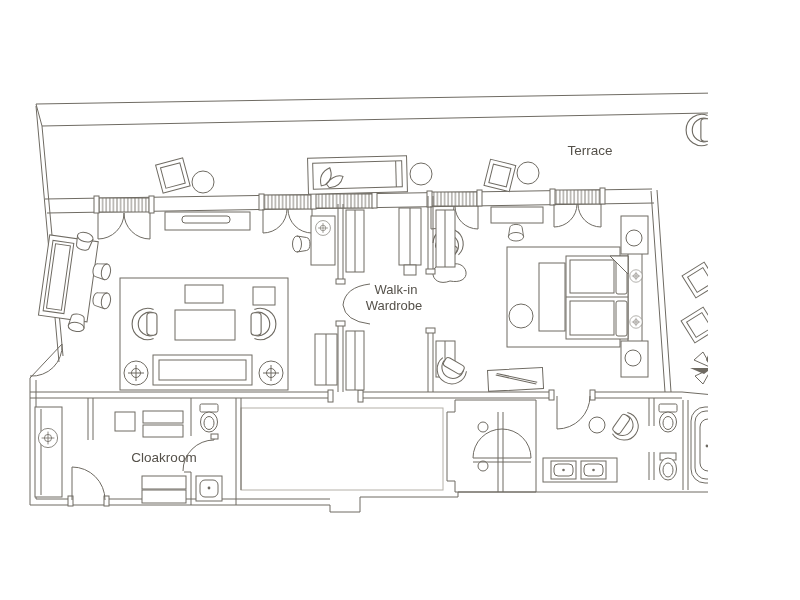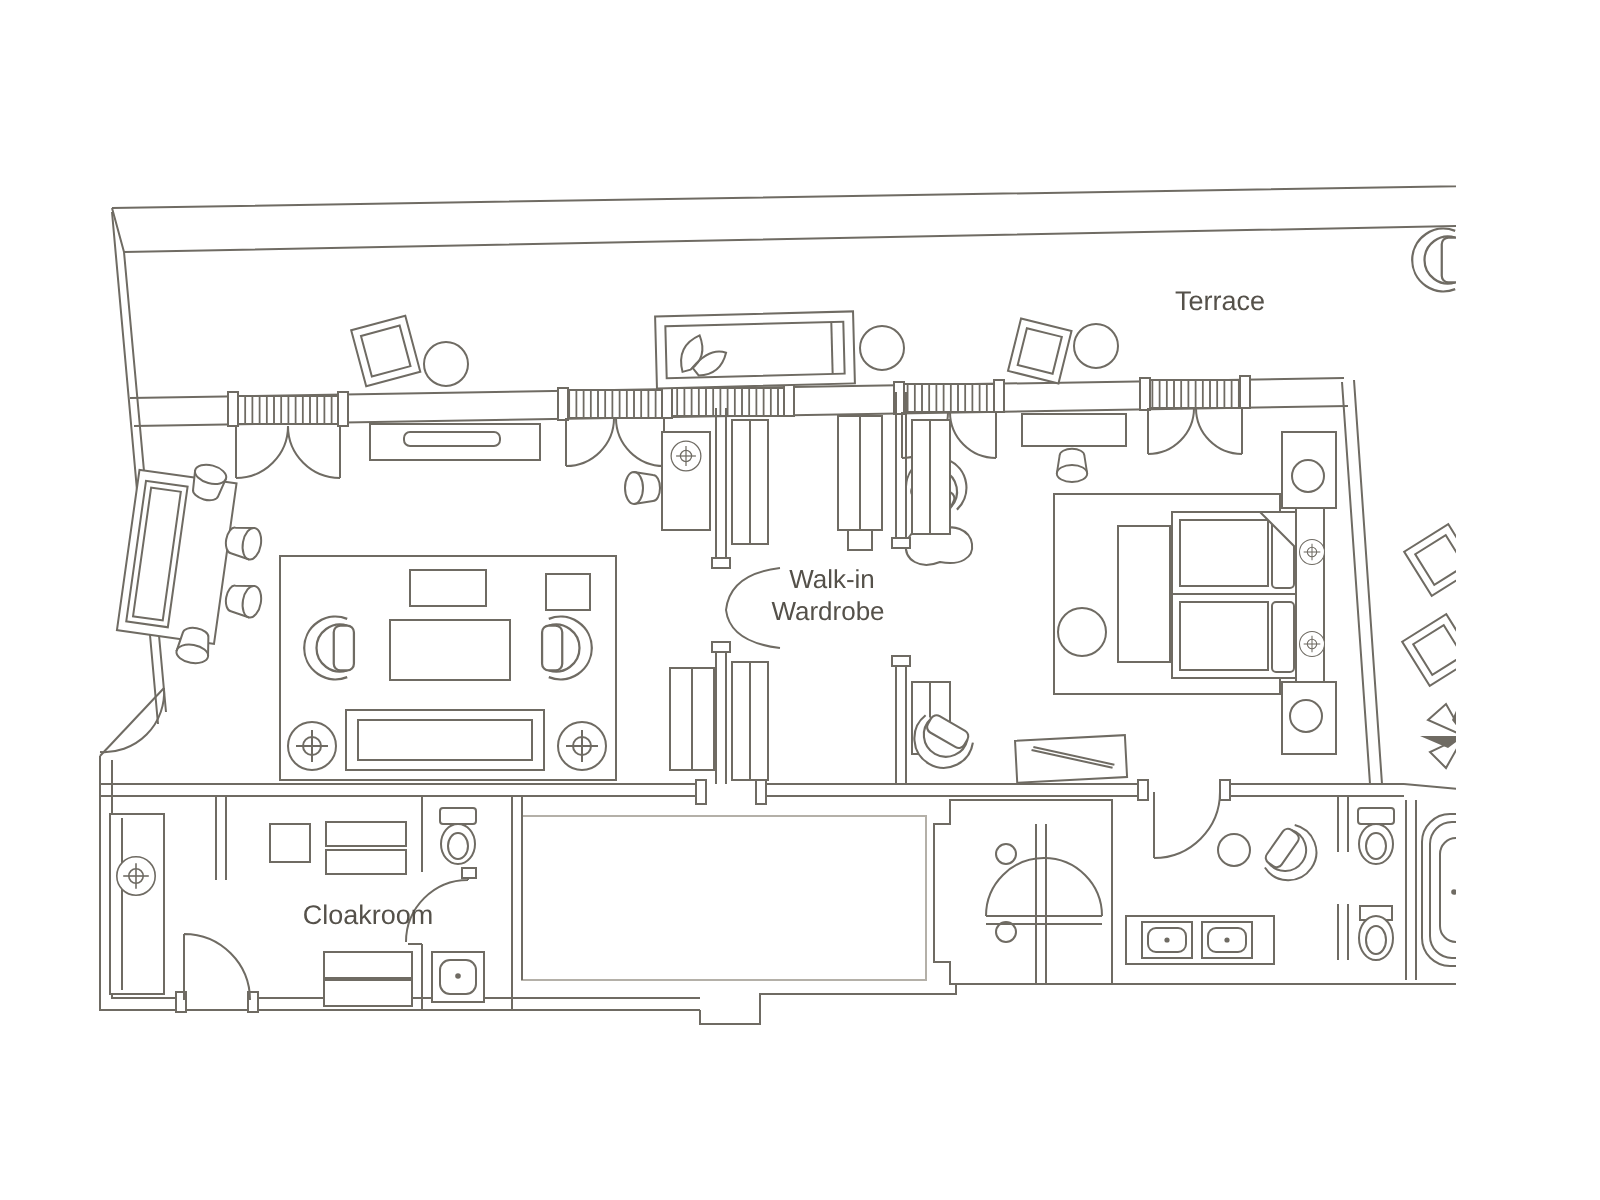--- a/index.html
+++ b/index.html
@@ -2,21 +2,21 @@
 <html style="--line: #6f6b63; --light: #b4b0a8; --txt: #55514a; --bg: #ffffff;"><head>
 <meta charset="utf-8">
 <style>
   :root{
     --line:#6f6b63;
     --light:#b4b0a8;
     --txt:#55514a;
     --bg:#ffffff;
   }
   html,body{margin:0;padding:0;background:var(--bg);}
-  .stage{width:708px;height:600px;position:relative;background:var(--bg);overflow:hidden;padding-left:20px;}
+  .stage{width:708px;height:600px;position:relative;background:var(--bg);overflow:hidden;}
   svg{display:block;}
   .ln{stroke:var(--line);fill:none;stroke-width:1;}
   .lnw{stroke:var(--line);fill:#fff;stroke-width:1;}
   .lt{stroke:var(--light);fill:none;stroke-width:1;}
   .fl{fill:var(--line);stroke:none;}
   text.lbl{fill:var(--txt);font-family:"Liberation Sans",sans-serif;font-size:13.5px;}
   text.lbl2{fill:var(--txt);font-family:"Liberation Sans",sans-serif;font-size:13px;}
 </style>
 </head>
 <body>

